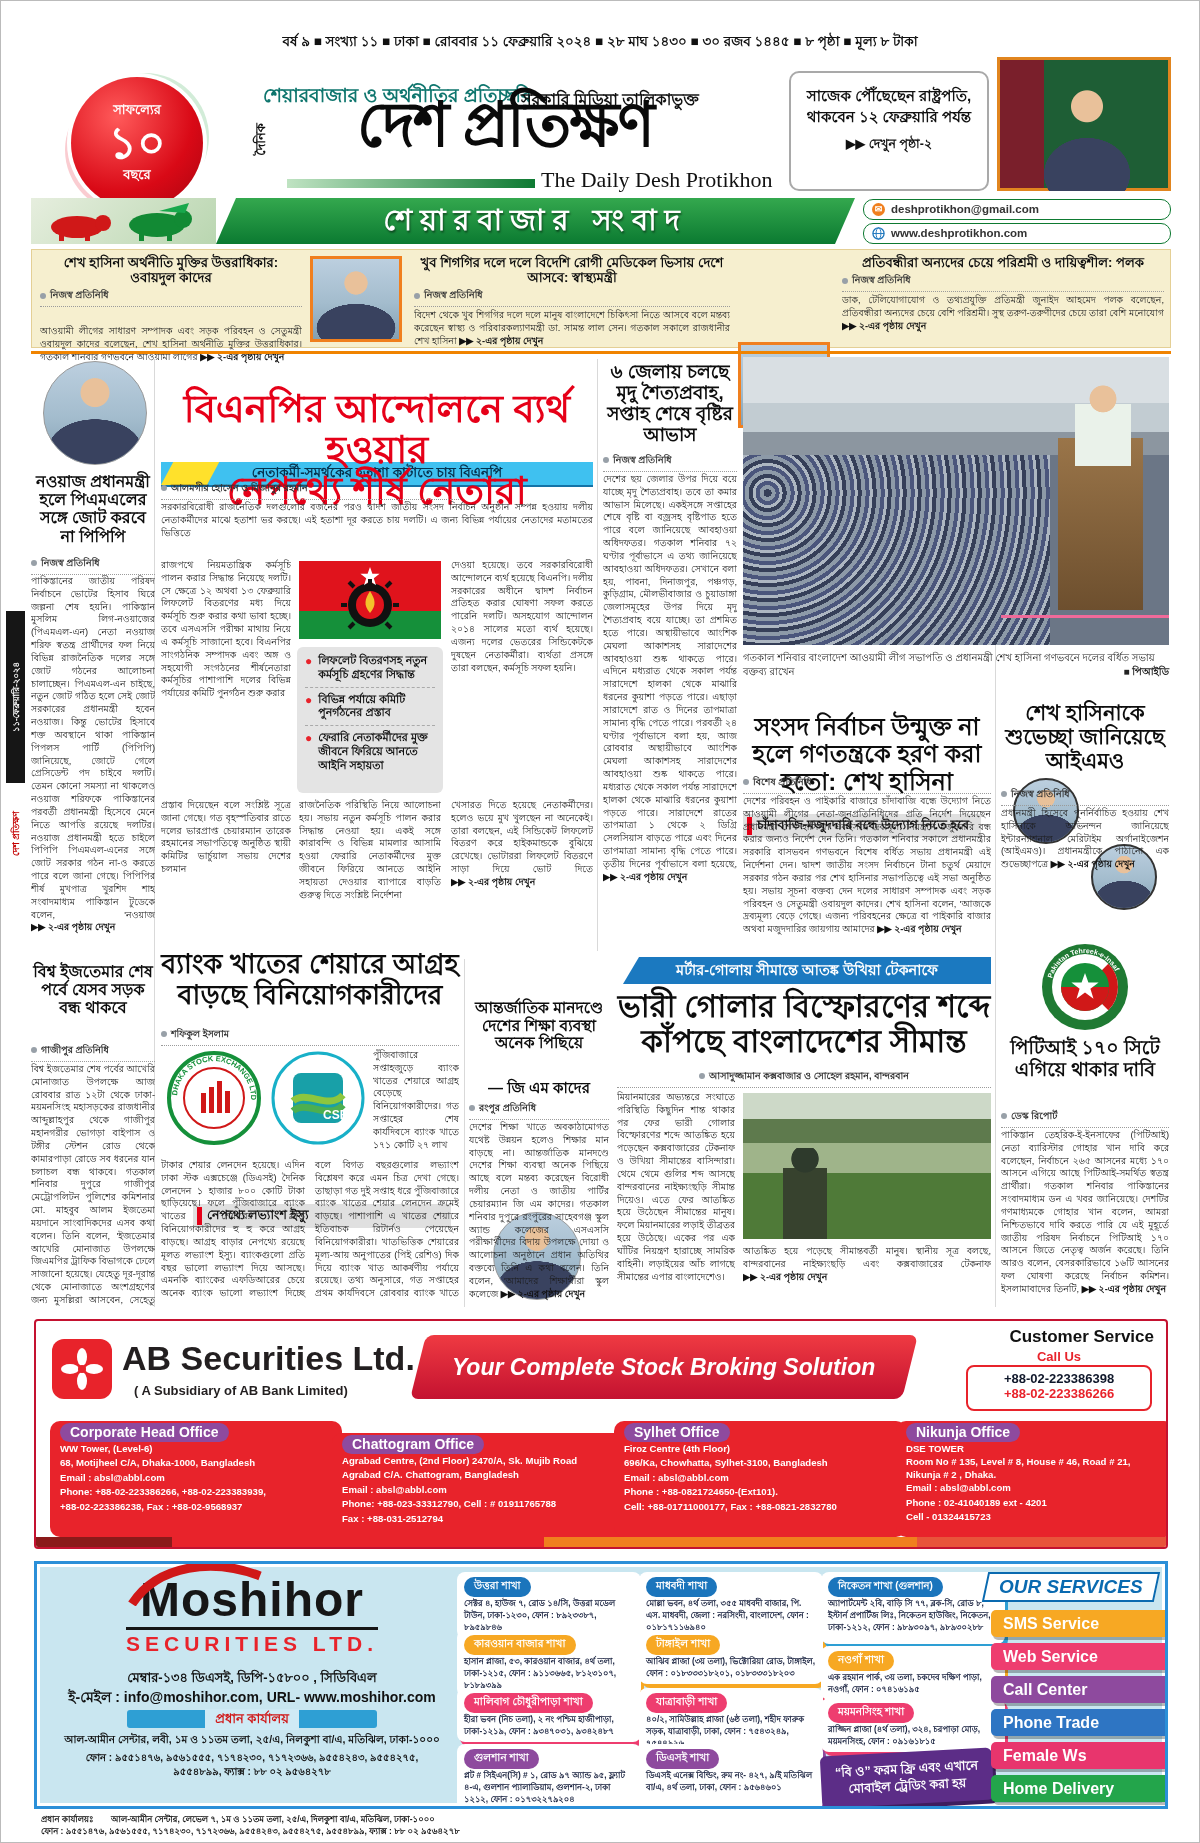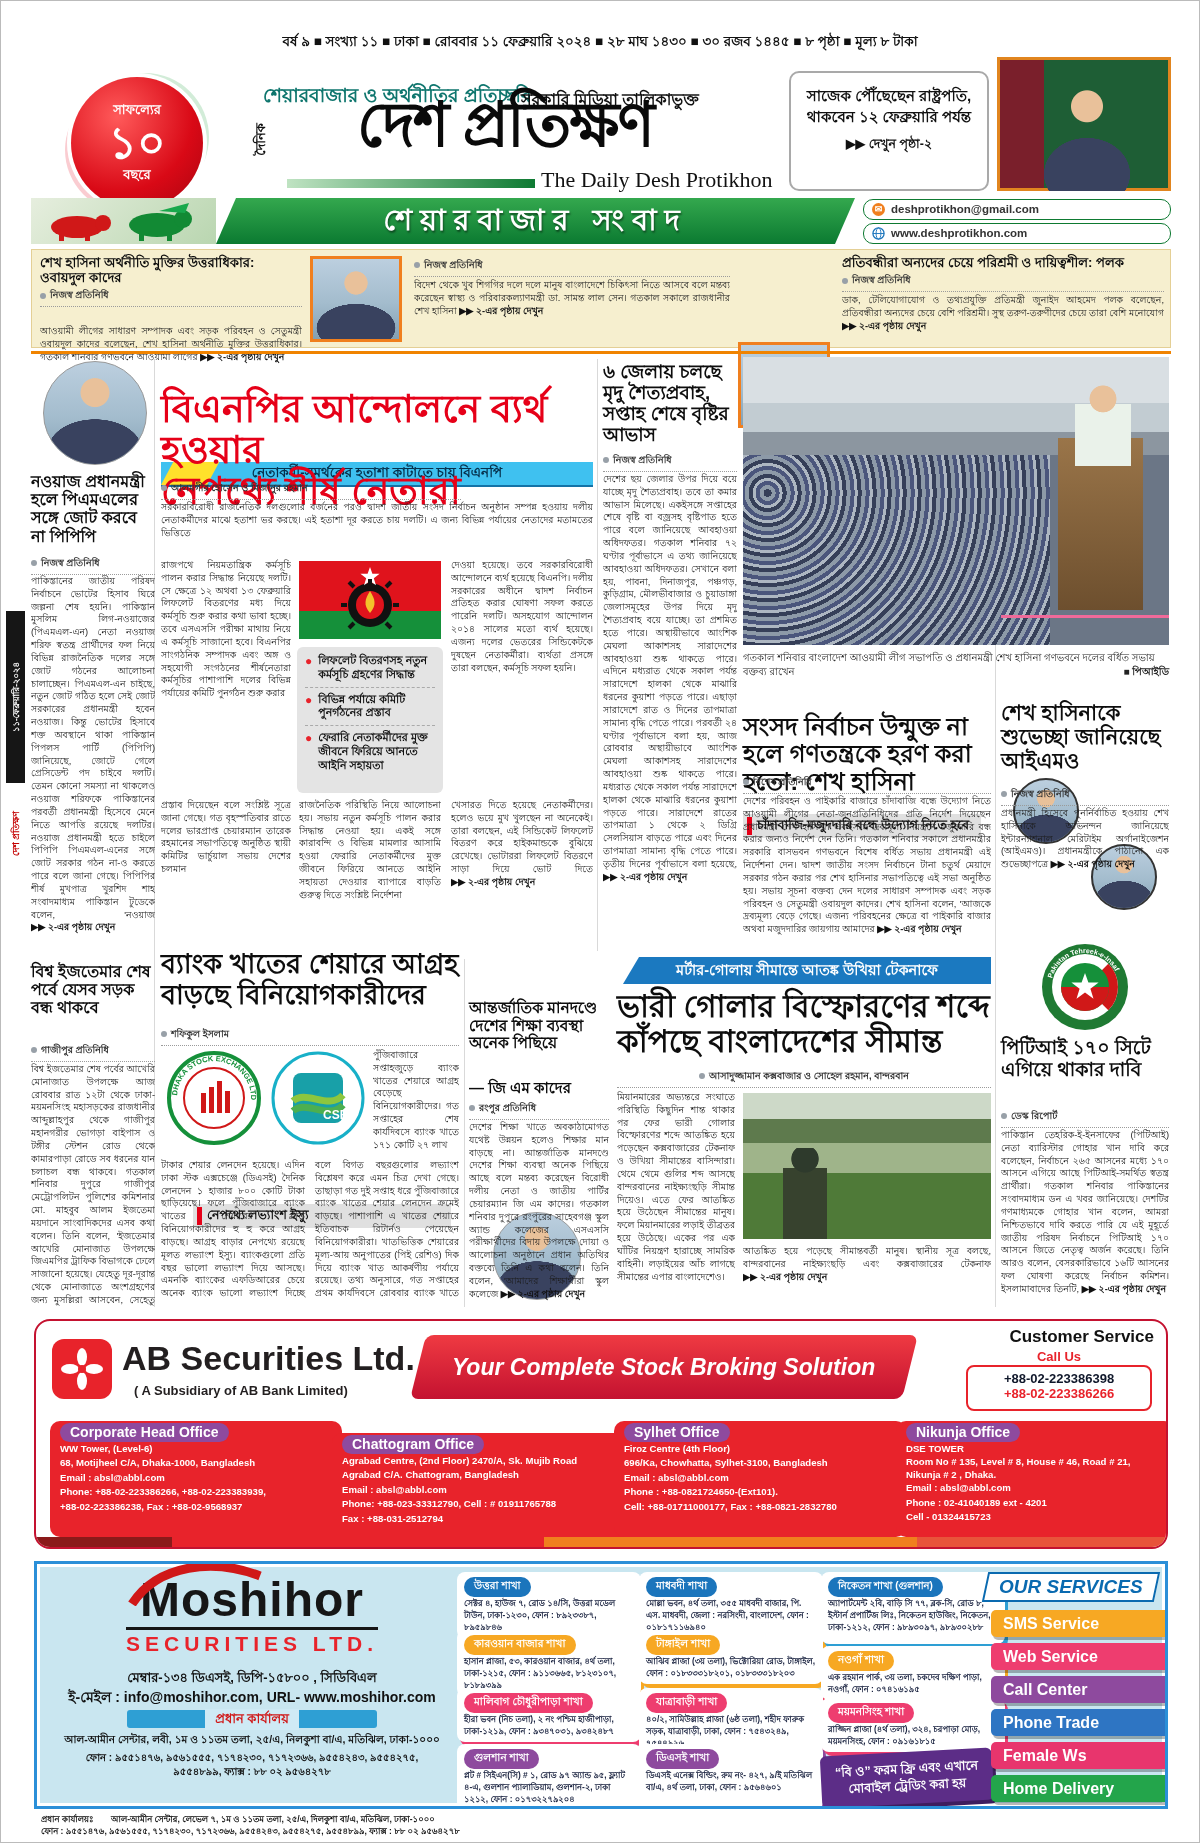--- a/index.html
+++ b/index.html
@@ -1,20 +1,20 @@
 <!DOCTYPE html>
 <html><head>
 <meta charset="utf-8">
 <style>
   html,body{margin:0;padding:0;background:#e9e9e9}
   #page{position:relative;width:1200px;height:1843px;margin:0 auto;background:#fff;
         font-family:"Liberation Sans",sans-serif;color:#111;overflow:hidden;border:1px solid #bbb;box-sizing:border-box}
   .abs{position:absolute;box-sizing:border-box}
   .c{text-align:center}.b{font-weight:bold}
-  .hl{font-weight:900;color:#0d0d0d;line-height:1.14;text-align:left}
+  .hl{font-weight:900;color:#0d0d0d;line-height:1.14;text-align:center}
   .redhl{color:#e60018}
   .byl{font-size:9.5px;font-weight:bold;color:#333;border-bottom:1px dotted #9b9b9b;padding-bottom:3px}
   .byl .dot{display:inline-block;width:6px;height:6px;border-radius:50%;background:#98a0a8;margin-right:4px;vertical-align:middle}
   .bt{font-size:9.3px;line-height:1.38;color:#1d1d1d;text-align:justify;overflow:hidden}
   .cont{font-weight:bold;color:#111;white-space:nowrap}
   .person{position:relative;overflow:hidden;background:linear-gradient(180deg,#bccfdf 0%,#a3bccd 55%,#84a0b3 100%)}
   .person::after{content:"";position:absolute;inset:0;background:
      radial-gradient(circle at 50% 30%,#e9c19a 0 16%,rgba(0,0,0,0) 17%),
      radial-gradient(ellipse 46% 30% at 50% 86%,#39425f 0 99%,rgba(0,0,0,0) 100%)}
   .round{border-radius:50%}
@@ -107,20 +107,21 @@
 
   <div class="abs" style="left:30px;top:248px;width:1140px;height:99px;background:#f6efcf;border:1px solid #e4cf95">
     <div class="abs" style="left:8px;top:5px;width:262px">
       <div class="hl" style="font-size:13.2px">শেখ হাসিনা অর্থনীতি মুক্তির উত্তরাধিকার: ওবায়দুল কাদের</div>
       <div class="byl" style="margin-top:3px"><span class="dot"></span><span>নিজস্ব প্রতিনিধি</span></div>
       <div class="bt" style="height:40px;margin-top:18px"><span>আওয়ামী লীগের সাধারণ সম্পাদক এবং সড়ক পরিবহন ও সেতুমন্ত্রী ওবায়দুল কাদের বলেছেন, শেখ হাসিনা অর্থনীতি মুক্তির উত্তরাধিকার। গতকাল শনিবার গণভবনে আওয়ামী লীগের</span>
         <span class="cont">▶▶ ২-এর পৃষ্ঠায় দেখুন</span></div>
     </div>
     <div class="abs person" style="left:278px;top:6px;width:92px;height:86px;border:3px solid #f07f1e"></div>
     <div class="abs" style="left:382px;top:5px;width:316px">
+      <div class="hl" style="font-size:13.2px">খুব শিগগির দলে দলে বিদেশি রোগী মেডিকেল ভিসায় দেশে আসবে: স্বাস্থ্যমন্ত্রী</div>
       <div class="byl" style="margin-top:3px"><span class="dot"></span><span>নিজস্ব প্রতিনিধি</span></div>
       <div class="bt" style="height:40px;margin-top:2px"><span>বিদেশ থেকে খুব শিগগির দলে দলে মানুষ বাংলাদেশে চিকিৎসা নিতে আসবে বলে মন্তব্য করেছেন স্বাস্থ্য ও পরিবারকল্যাণমন্ত্রী ডা. সামন্ত লাল সেন। গতকাল সকালে রাজধানীর শেখ হাসিনা</span>
         <span class="cont">▶▶ ২-এর পৃষ্ঠায় দেখুন</span></div>
     </div>
     <div class="abs person" style="left:706px;top:6px;width:92px;height:86px;border:3px solid #f07f1e"></div>
     <div class="abs" style="left:810px;top:5px;width:322px">
       <div class="hl" style="font-size:13.2px">প্রতিবন্ধীরা অন্যদের চেয়ে পরিশ্রমী ও দায়িত্বশীল: পলক</div>
       <div class="byl" style="margin-top:3px"><span class="dot"></span><span>নিজস্ব প্রতিনিধি</span></div>
       <div class="bt" style="height:40px;margin-top:2px"><span>ডাক, টেলিযোগাযোগ ও তথ্যপ্রযুক্তি প্রতিমন্ত্রী জুনাইদ আহমেদ পলক বলেছেন, প্রতিবন্ধীরা অন্যদের চেয়ে বেশি পরিশ্রমী। সুস্থ তরুণ-তরুণীদের চেয়ে তারা বেশি মনোযোগ</span>
         <span class="cont">▶▶ ২-এর পৃষ্ঠায় দেখুন</span></div>
@@ -305,21 +306,21 @@
   <div class="abs bt" style="left:616px;top:1090px;width:118px;height:216px">মিয়ানমারের অভ্যন্তরে সংঘাতে পরিস্থিতি কিছুদিন শান্ত থাকার পর ফের ভারী গোলার বিস্ফোরণের শব্দে আতঙ্কিত হয়ে পড়েছেন কক্সবাজারের টেকনাফ ও উখিয়া সীমান্তের বাসিন্দারা। থেমে থেমে গুলির শব্দ আসছে বান্দরবানের নাইক্ষ্যংছড়ি সীমান্ত দিয়েও। এতে ফের আতঙ্কিত হয়ে উঠেছেন সীমান্তের মানুষ। ফলে মিয়ানমারের লড়াই তীব্রতর হয়ে উঠেছে। একের পর এক ঘাঁটির নিয়ন্ত্রণ হারাচ্ছে সামরিক বাহিনী। লড়াইয়ের আঁচ লাগছে সীমান্তের এপার বাংলাদেশেও।</div>
   <div class="abs" style="left:742px;top:1092px;width:248px;height:146px;overflow:hidden;
               background:linear-gradient(180deg,#cdd9c8 0 18%,#5e7a4d 18% 34%,#9fb48a 34% 55%,#4f7a38 55% 100%)">
     <div class="abs" style="left:16%;top:38%;width:18%;height:62%;
          background:radial-gradient(circle at 50% 12%,#2e3a2c 0 16%,transparent 17%),linear-gradient(180deg,transparent 22%,#37422e 22%)"></div>
   </div>
   <div class="abs bt" style="left:742px;top:1244px;width:248px;height:62px">
     <span>আতঙ্কিত হয়ে পড়েছে সীমান্তবর্তী মানুষ। স্থানীয় সূত্র বলছে, বান্দরবানের নাইক্ষ্যংছড়ি এবং কক্সবাজারের টেকনাফ</span> <span class="cont">▶▶ ২-এর পৃষ্ঠায় দেখুন</span>
   </div>
 
-  <div class="abs" style="left:33px;top:1318px;width:1134px;height:230px;border:2px solid #c41230;border-radius:16px;background:#fff;overflow:hidden">
+  <div class="abs" style="left:33px;top:1318px;width:1134px;height:230px;border:2px solid #c41230;border-radius:4px;background:#fff;overflow:hidden">
     <div class="abs" style="left:16px;top:18px;width:60px;height:60px;border-radius:12px;background:#e8232b;display:flex;align-items:center;justify-content:center">
       <svg width="44" height="44" viewBox="0 0 44 44">
           <g fill="#fff">
             <ellipse cx="22" cy="10" rx="5" ry="9"></ellipse>
             <ellipse cx="22" cy="34" rx="5" ry="9"></ellipse>
             <ellipse cx="10" cy="22" rx="9" ry="5"></ellipse>
             <ellipse cx="34" cy="22" rx="9" ry="5"></ellipse>
           </g>
           <circle cx="22" cy="22" r="4" fill="#e8232b"></circle>
         </svg>

